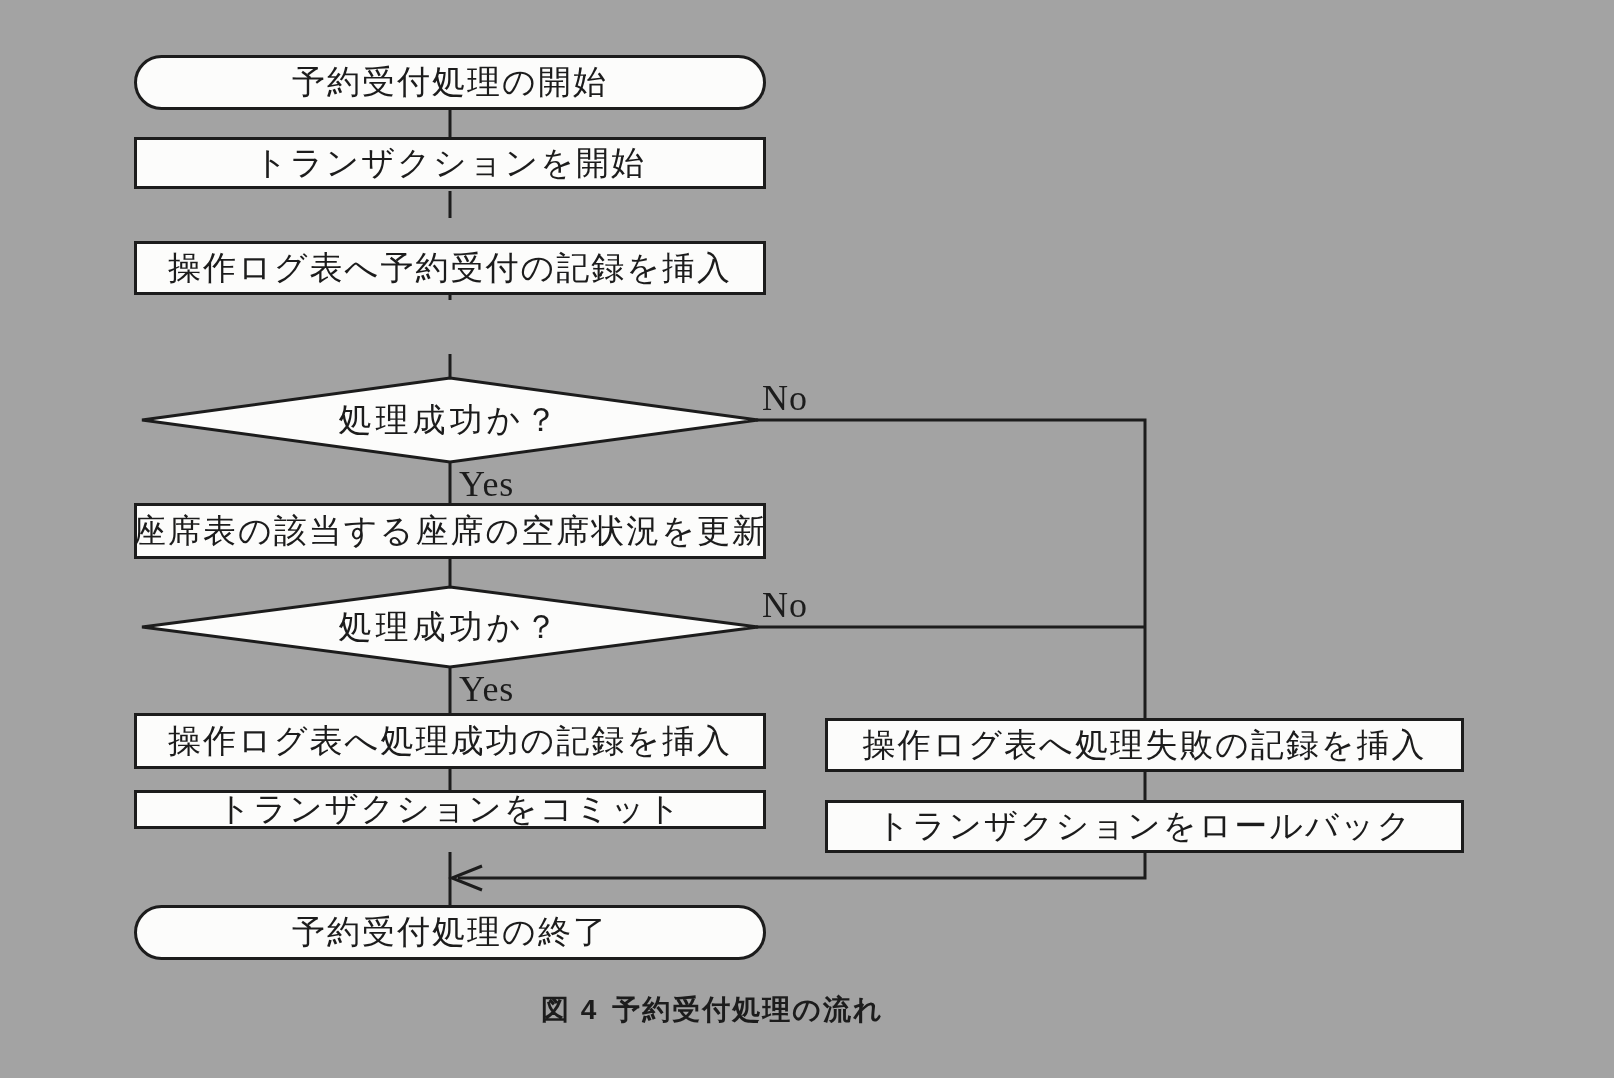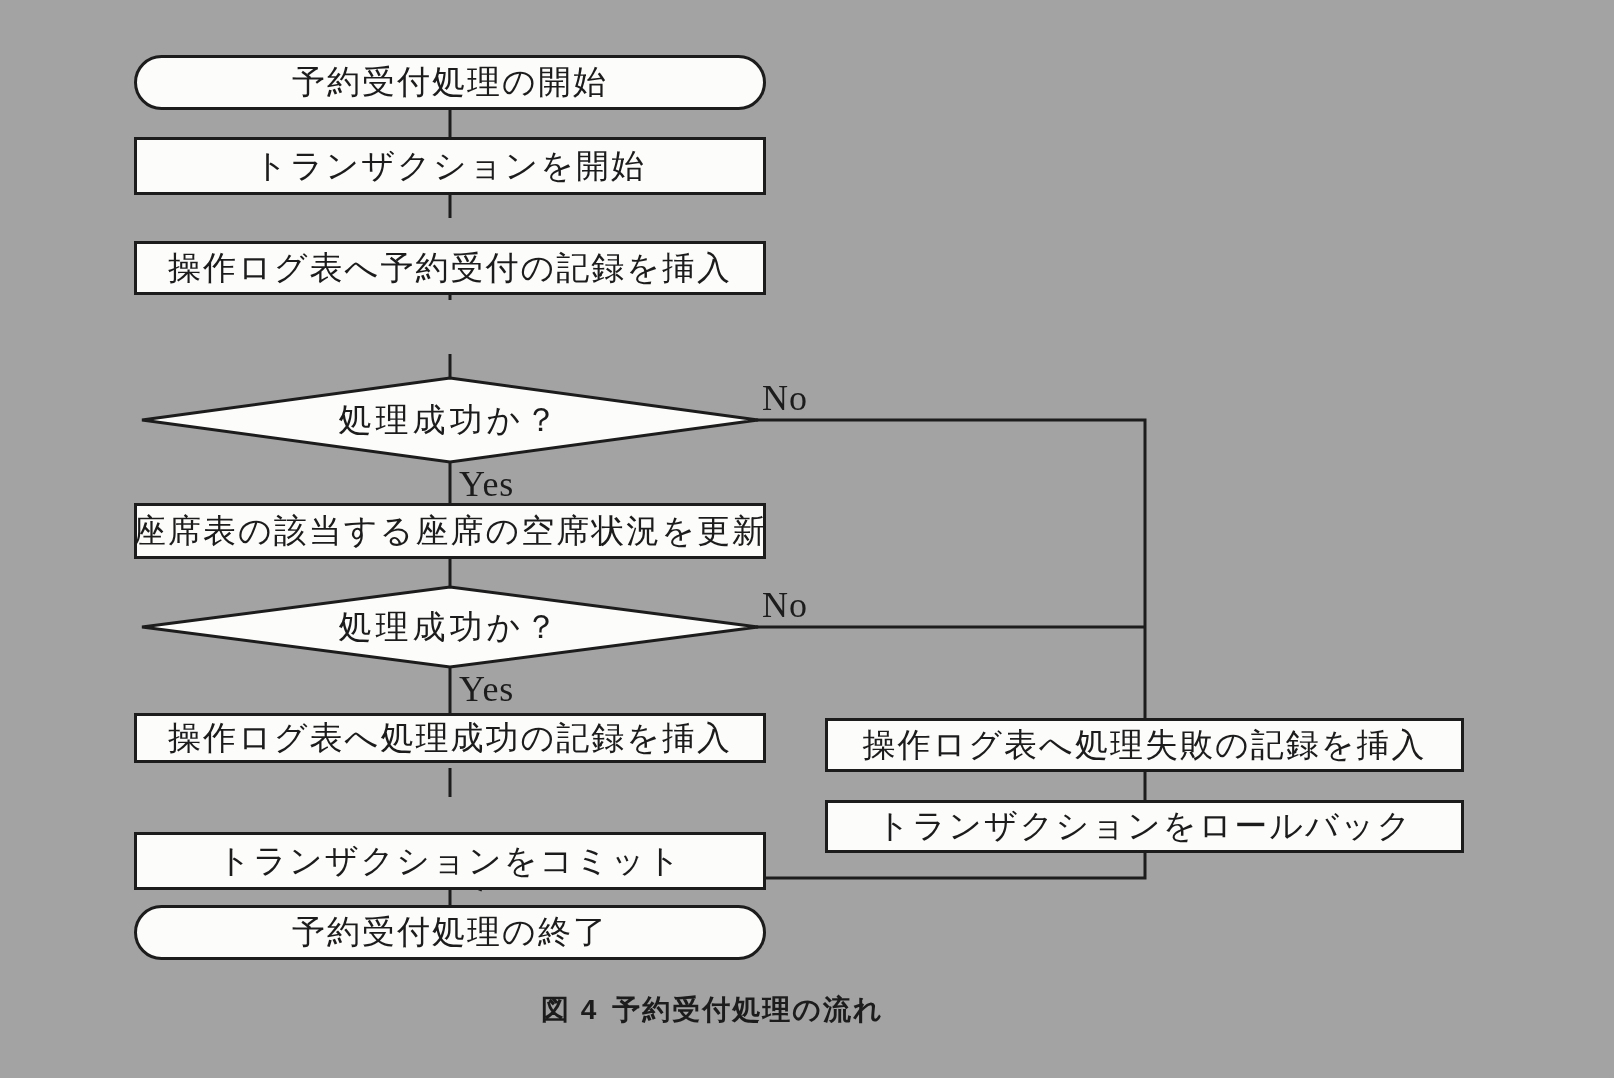--- a/index.html
+++ b/index.html
@@ -86,40 +86,40 @@
     <path d="M1145 772 V800 M1145 853 V878 H458" stroke="#1c1c1c" stroke-width="3" fill="none"></path>
 
     <path d="M482 866 L452 878 L482 890" stroke="#1c1c1c" stroke-width="3" fill="none"></path>
 
     <polygon points="450,378 758,420 450,462 142,420" fill="#fcfcfb" stroke="#1c1c1c" stroke-width="3"></polygon>
     <polygon points="450,587 758,627 450,667 142,627" fill="#fcfcfb" stroke="#1c1c1c" stroke-width="3"></polygon>
   </svg>
 
   <div class="node stadium" style="left:134px; top:55px; width:632px; height:55px;">予約受付処理の開始</div>
 
-  <div class="node" style="left:134px; top:137px; width:632px; height:58px;">トランザクションを開始</div>
+  <div class="node" style="left:134px; top:137px; width:632px; height:52px;">トランザクションを開始</div>
 
   <div class="node" style="left:134px; top:218px; width:632px; height:54px;margin-top:23px;">操作ログ表へ予約受付の記録を挿入</div>
 
 
   <div class="diamond-label" style="left:142px; top:378px; width:616px; height:84px;">処理成功か？</div>
 
   <div class="branch-label" style="left:762px; top:380px;">No</div>
   <div class="branch-label" style="left:459px; top:466px;">Yes</div>
 
   <div class="node" style="left:134px; top:503px; width:632px; height:56px;">座席表の該当する座席の空席状況を更新</div>
 
   <div class="diamond-label" style="left:142px; top:587px; width:616px; height:80px;">処理成功か？</div>
 
   <div class="branch-label" style="left:762px; top:587px;">No</div>
   <div class="branch-label" style="left:459px; top:671px;">Yes</div>
 
-  <div class="node" style="left:134px; top:713px; width:632px; height:50px;">操作ログ表へ処理成功の記録を挿入</div>
+  <div class="node" style="left:134px; top:713px; width:632px; height:56px;">操作ログ表へ処理成功の記録を挿入</div>
 
-  <div class="node" style="left:134px; top:832px; width:632px; height:58px;">トランザクションをコミット</div>
+  <div class="node" style="left:134px; top:790px; width:632px; height:39px;">トランザクションをコミット</div>
 
   <div class="node" style="left:825px; top:718px; width:639px; height:54px;">操作ログ表へ処理失敗の記録を挿入</div>
 
   <div class="node" style="left:825px; top:800px; width:639px; height:53px;">トランザクションをロールバック</div>
 
   <div class="node stadium" style="left:134px; top:905px; width:632px; height:55px;">予約受付処理の終了</div>
 
   <div class="caption">
     <span>図 4</span>
     <span>予約受付処理の流れ</span>

